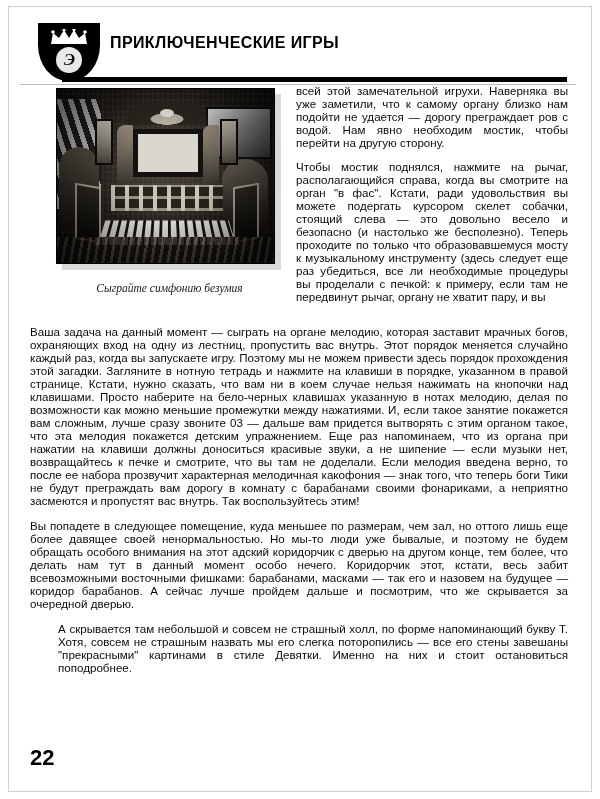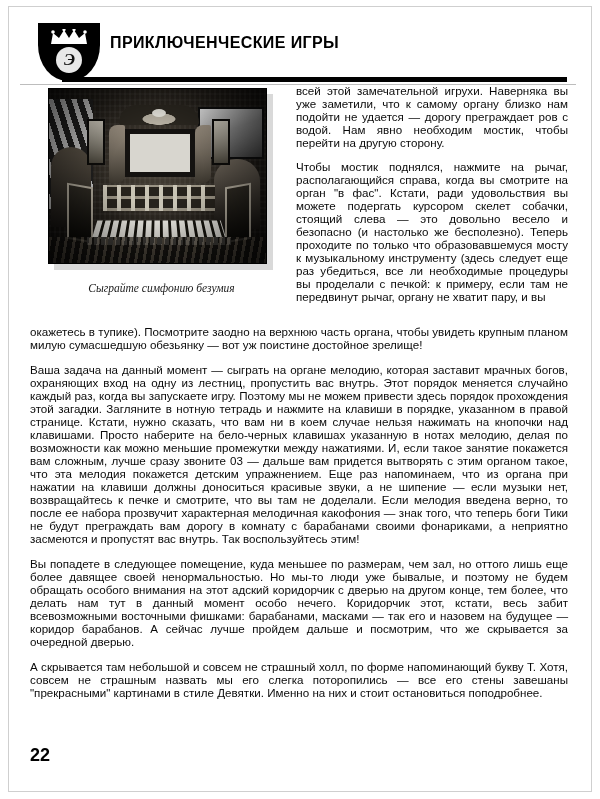--- a/index.html
+++ b/index.html
@@ -107,21 +107,21 @@
     left: 20px;
     top: 66px;
     width: 556px;
     height: 1px;
     background: #bdbdbd;
   }
 
   
   .figure {
     position: absolute;
-    left: 48px;
+    left: 56px;
     top: 88px;
     width: 227px;
   }
   .figure-shot {
     position: relative;
     width: 219px;
     height: 176px;
     background: #151515;
     overflow: hidden;
     box-shadow: 6px 6px 0 #d9d9d9;
@@ -251,27 +251,27 @@
 
   .full-block {
     position: absolute;
     left: 30px;
     top: 325px;
     width: 538px;
   }
   .full-block .body-p {
     margin: 0 0 12px 0;
   }
-  .full-block .body-p:last-child { margin-bottom: 0; }
+  .full-block .body-p:last-child { margin-bottom: 0; margin-left: 28px; }
 
   .page-number {
     position: absolute;
     left: 30px;
     top: 745px;
-    font-size: 18px;
+    font-size: 22px;
     font-weight: bold;
     color: #000;
   }
 </style>
 </head>
 <body>
 
 <div class="page">
 
   <div class="page-frame"></div>
@@ -321,21 +321,20 @@
     </div>
     <div class="figure-caption">Сыграйте симфонию безумия</div>
   </div>
 
   <div class="col-right">
     <p class="body-p">всей этой замечательной игрухи. Наверняка вы уже заметили, что к самому органу близко нам подойти не удается — дорогу преграждает ров с водой. Нам явно необходим мостик, чтобы перейти на другую сторону.</p>
     <p class="body-p">Чтобы мостик поднялся, нажмите на рычаг, располагающийся справа, когда вы смотрите на орган "в фас". Кстати, ради удовольствия вы можете подергать курсором скелет собачки, стоящий слева — это довольно весело и безопасно (и настолько же бесполезно). Теперь проходите по только что образовавшемуся мосту к музыкальному инструменту (здесь следует еще раз убедиться, все ли необходимые процедуры вы проделали с печкой: к примеру, если там не передвинут рычаг, органу не хватит пару, и вы</p>
   </div>
 
   <div class="full-block">
-    <p class="body-p">окажетесь в тупике). Посмотрите заодно на верхнюю часть органа, чтобы увидеть крупным планом милую сумасшедшую обезьянку — вот уж поистине достойное зрелище!</p>
     <p class="body-p">Ваша задача на данный момент — сыграть на органе мелодию, которая заставит мрачных богов, охраняющих вход на одну из лестниц, пропустить вас внутрь. Этот порядок меняется случайно каждый раз, когда вы запускаете игру. Поэтому мы не можем привести здесь порядок прохождения этой загадки. Загляните в нотную тетрадь и нажмите на клавиши в порядке, указанном в правой странице. Кстати, нужно сказать, что вам ни в коем случае нельзя нажимать на кнопочки над клавишами. Просто наберите на бело-черных клавишах указанную в нотах мелодию, делая по возможности как можно меньшие промежутки между нажатиями. И, если такое занятие покажется вам сложным, лучше сразу звоните 03 — дальше вам придется вытворять с этим органом такое, что эта мелодия покажется детским упражнением. Еще раз напоминаем, что из органа при нажатии на клавиши должны доноситься красивые звуки, а не шипение — если музыки нет, возвращайтесь к печке и смотрите, что вы там не доделали. Если мелодия введена верно, то после ее набора прозвучит характерная мелодичная какофония — знак того, что теперь боги Тики не будут преграждать вам дорогу в комнату с барабанами своими фонариками, а неприятно засмеются и пропустят вас внутрь. Так воспользуйтесь этим!</p>
     <p class="body-p">Вы попадете в следующее помещение, куда меньшее по размерам, чем зал, но оттого лишь еще более давящее своей ненормальностью. Но мы-то люди уже бывалые, и поэтому не будем обращать особого внимания на этот адский коридорчик с дверью на другом конце, тем более, что делать нам тут в данный момент особо нечего. Коридорчик этот, кстати, весь забит всевозможными восточными фишками: барабанами, масками — так его и назовем на будущее — коридор барабанов. А сейчас лучше пройдем дальше и посмотрим, что же скрывается за очередной дверью.</p>
     <p class="body-p">А скрывается там небольшой и совсем не страшный холл, по форме напоминающий букву Т. Хотя, совсем не страшным назвать мы его слегка поторопились — все его стены завешаны "прекрасными" картинами в стиле Девятки. Именно на них и стоит остановиться поподробнее.</p>
   </div>
 
   <div class="page-number">22</div>
 
 </div>
 
 </body></html>

